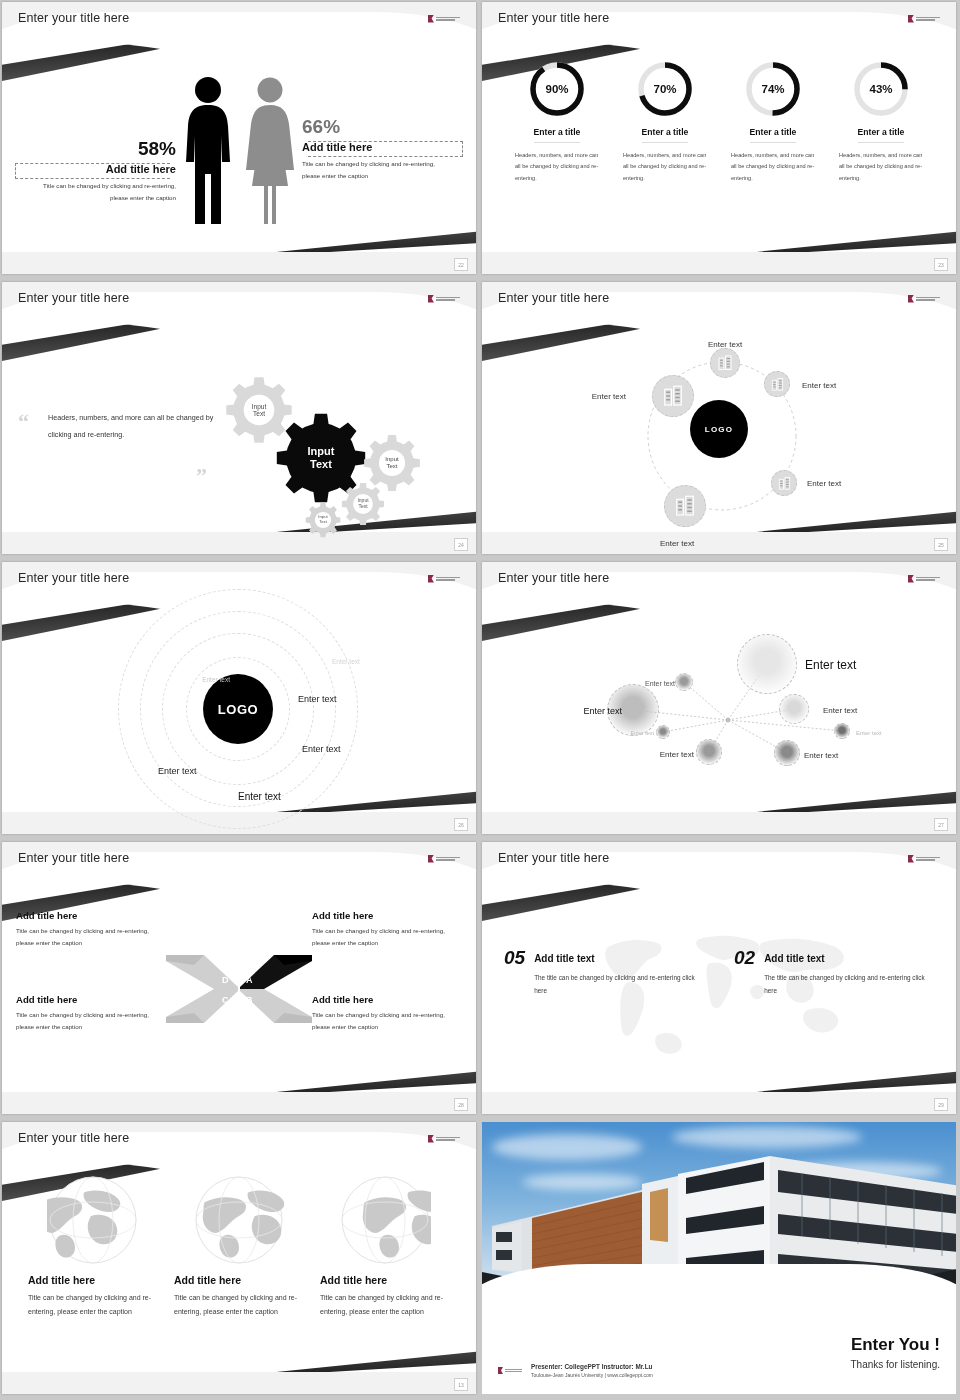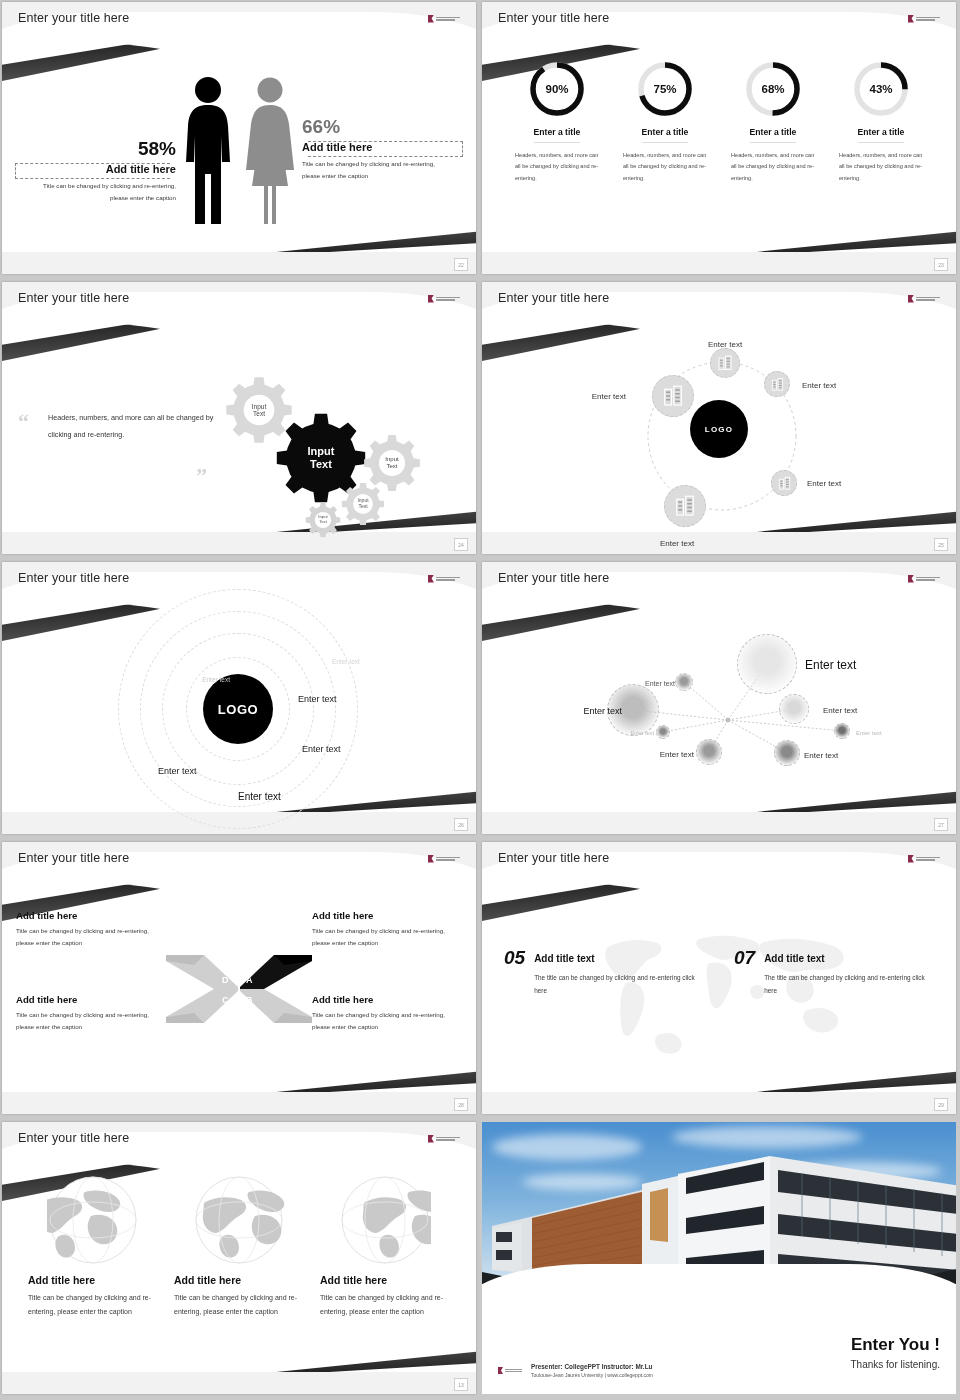--- a/index.html
+++ b/index.html
@@ -265,28 +265,28 @@
                   <circle cx="29" cy="29" r="24" fill="none" stroke="#e3e3e3" stroke-width="5.5"></circle>
                   <circle cx="29" cy="29" r="24" fill="none" stroke="#0d0d0d" stroke-width="5.5" stroke-linecap="butt" stroke-dasharray="150.80" stroke-dashoffset="15.08" transform="rotate(-90 29 29)"></circle>
                 </svg>
                 <span class="val">90%</span>
               </div><div class="donut-title">Enter a title</div><div class="donut-p">Headers, numbers, and more can all be changed by clicking and re-entering.</div></div>
             <div class="donut-item"><div class="donut">
                 <svg width="58" height="58" viewBox="0 0 58 58">
                   <circle cx="29" cy="29" r="24" fill="none" stroke="#e3e3e3" stroke-width="5.5"></circle>
                   <circle cx="29" cy="29" r="24" fill="none" stroke="#0d0d0d" stroke-width="5.5" stroke-linecap="butt" stroke-dasharray="150.80" stroke-dashoffset="45.24" transform="rotate(-90 29 29)"></circle>
                 </svg>
-                <span class="val">75%</span>
+                <span class="val">70%</span>
               </div><div class="donut-title">Enter a title</div><div class="donut-p">Headers, numbers, and more can all be changed by clicking and re-entering.</div></div>
             <div class="donut-item"><div class="donut">
                 <svg width="58" height="58" viewBox="0 0 58 58">
                   <circle cx="29" cy="29" r="24" fill="none" stroke="#e3e3e3" stroke-width="5.5"></circle>
                   <circle cx="29" cy="29" r="24" fill="none" stroke="#0d0d0d" stroke-width="5.5" stroke-linecap="butt" stroke-dasharray="150.80" stroke-dashoffset="75.40" transform="rotate(-90 29 29)"></circle>
                 </svg>
-                <span class="val">68%</span>
+                <span class="val">74%</span>
               </div><div class="donut-title">Enter a title</div><div class="donut-p">Headers, numbers, and more can all be changed by clicking and re-entering.</div></div>
             <div class="donut-item"><div class="donut">
                 <svg width="58" height="58" viewBox="0 0 58 58">
                   <circle cx="29" cy="29" r="24" fill="none" stroke="#e3e3e3" stroke-width="5.5"></circle>
                   <circle cx="29" cy="29" r="24" fill="none" stroke="#0d0d0d" stroke-width="5.5" stroke-linecap="butt" stroke-dasharray="150.80" stroke-dashoffset="113.10" transform="rotate(-90 29 29)"></circle>
                 </svg>
                 <span class="val">43%</span>
               </div><div class="donut-title">Enter a title</div><div class="donut-p">Headers, numbers, and more can all be changed by clicking and re-entering.</div></div>
           </div>
       </div>
@@ -633,21 +633,21 @@
           </div>
         <div class="num-row">
           <div class="num-item">
             <span class="bignum">05</span>
             <span>
               <span class="num-h">Add title text</span>
               <div class="num-p">The title can be changed by clicking and re-entering click here</div>
             </span>
           </div>
           <div class="num-item">
-            <span class="bignum">07</span>
+            <span class="bignum">02</span>
             <span>
               <span class="num-h">Add title text</span>
               <div class="num-p">The title can be changed by clicking and re-entering click here</div>
             </span>
           </div>
         </div>
       </div>
     </div>
   </div>
 

